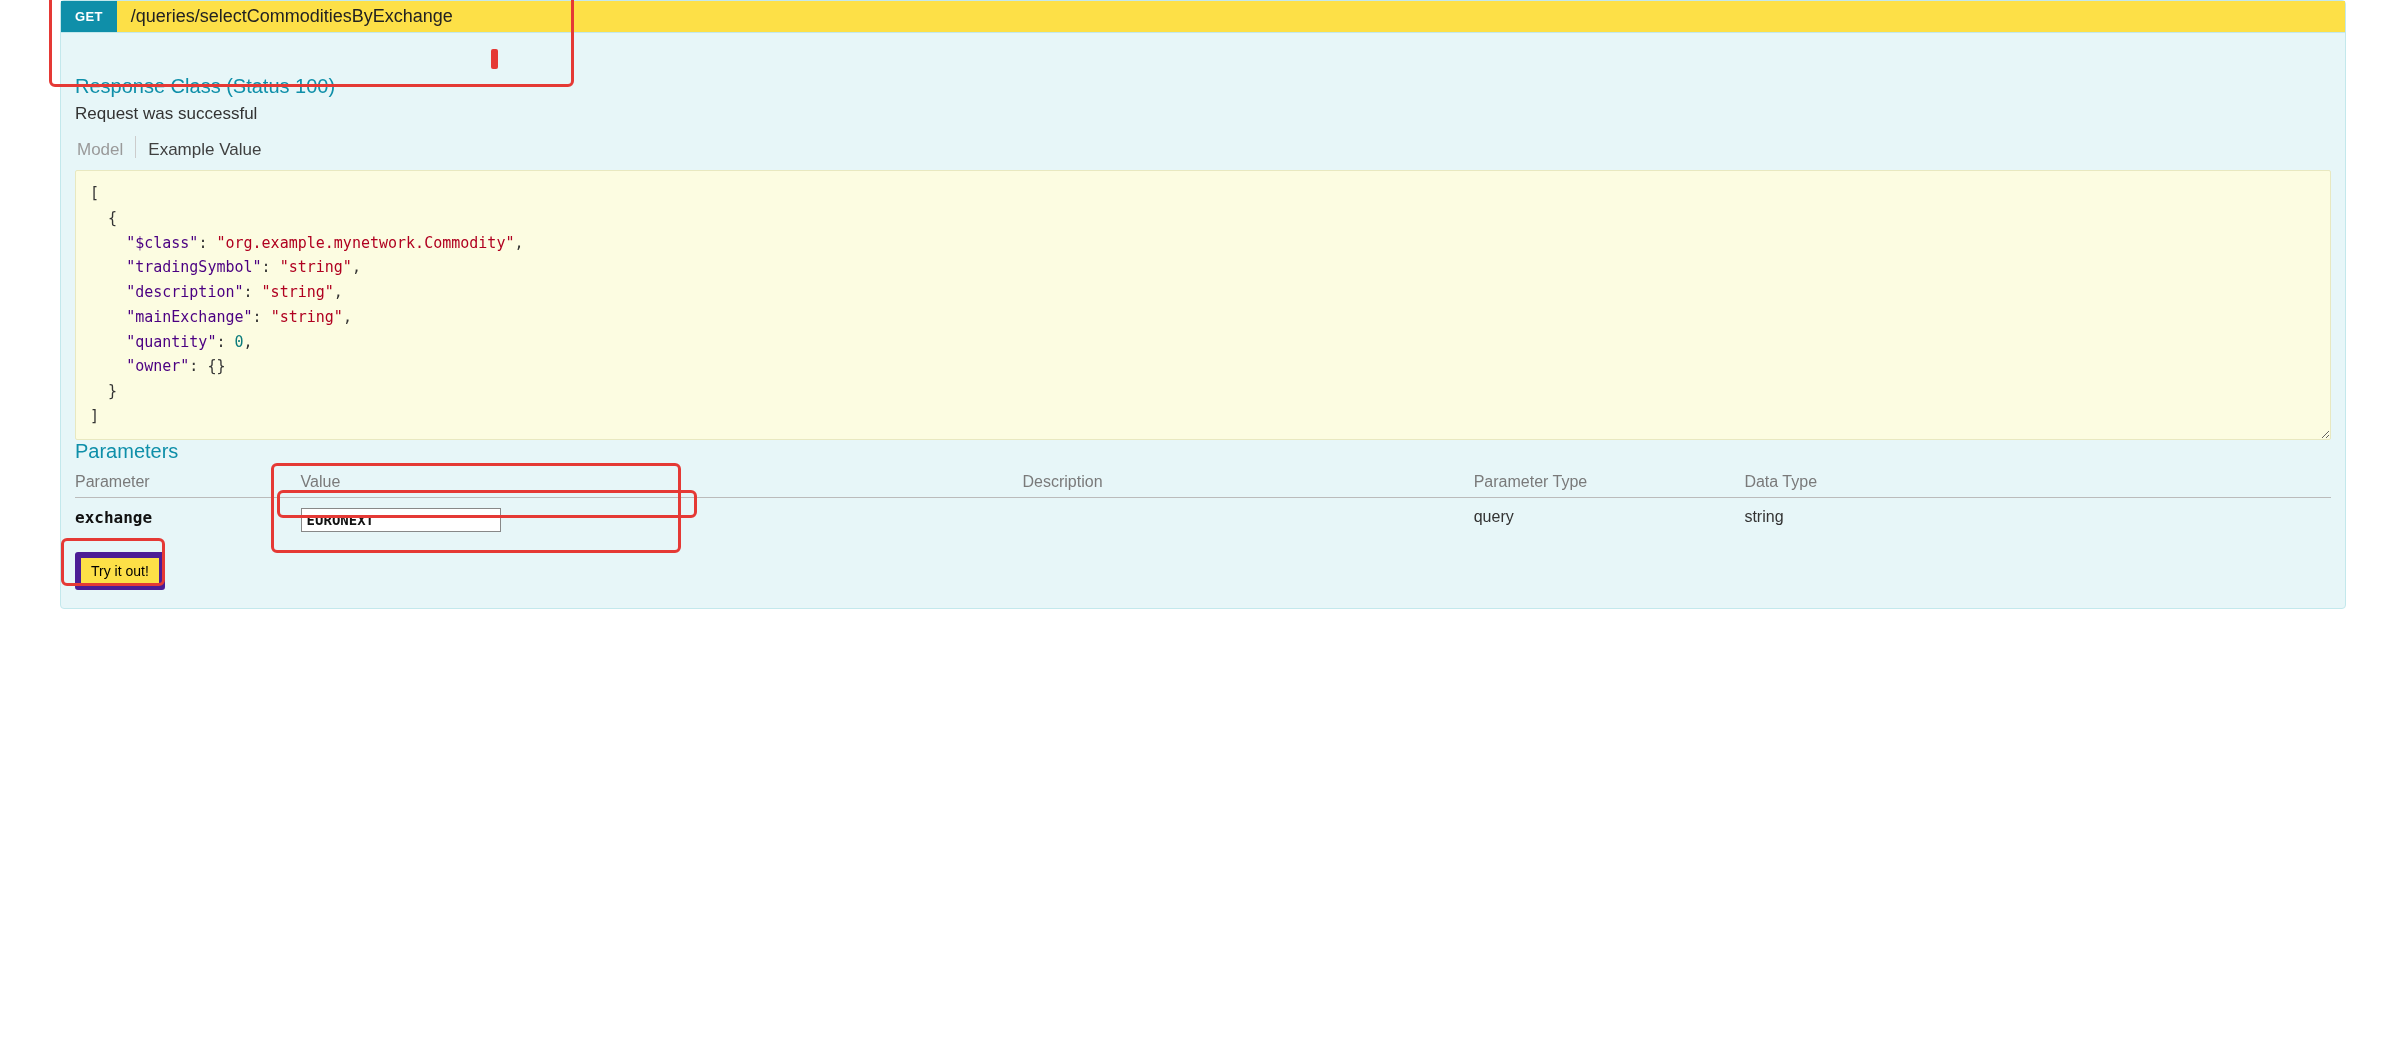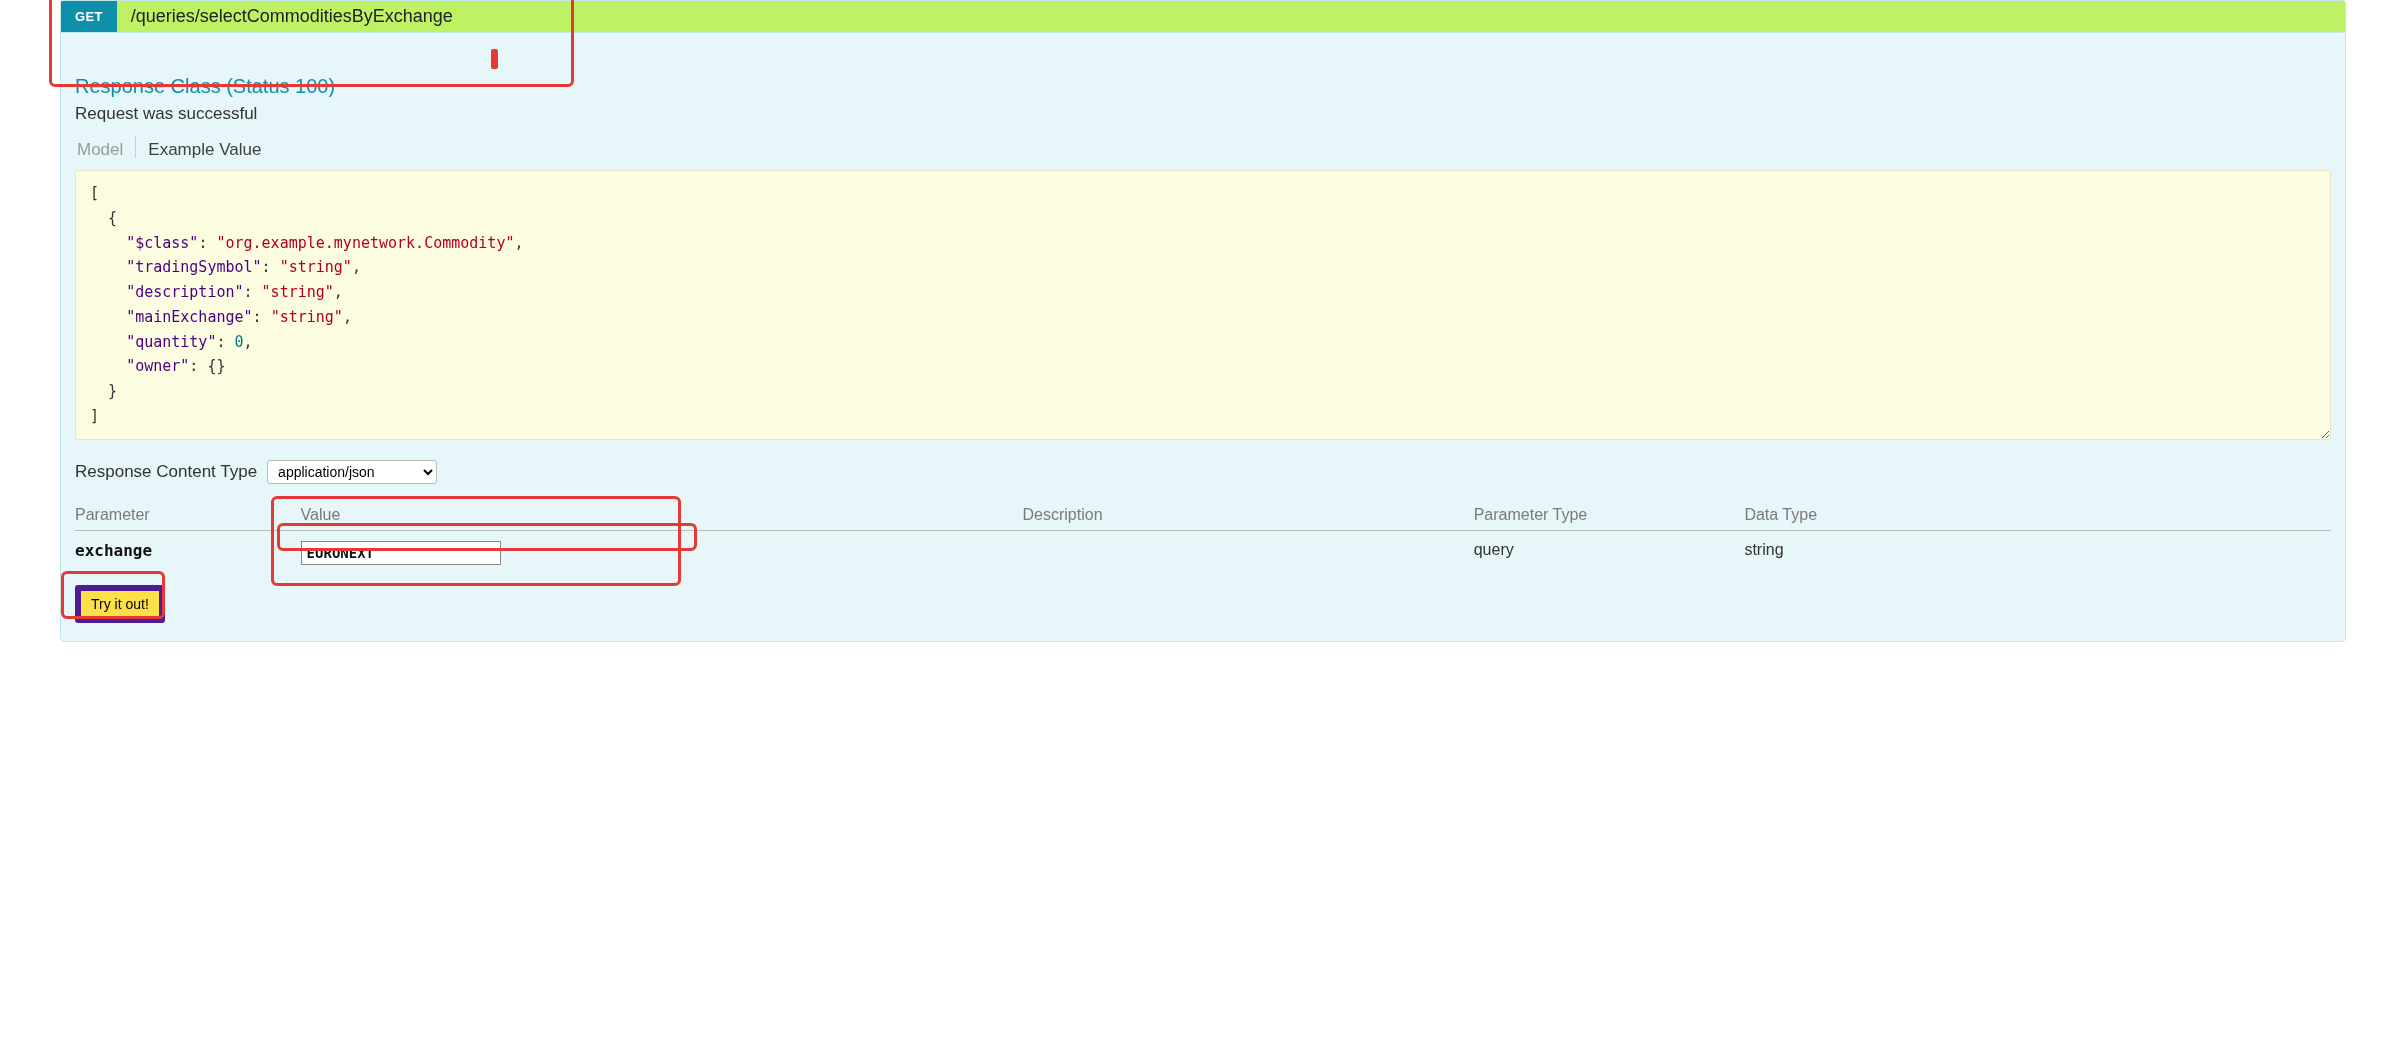--- a/index.html
+++ b/index.html
@@ -17,21 +17,21 @@
     margin: 0 60px 0 60px;
     border: 1px solid #c3e8ec;
     border-radius: 4px;
     background: #e7f6f8;
     overflow: visible;
     position: relative;
   }
   .op-header {
     display: flex;
     align-items: center;
-    background: #bef264;
+    background: #fde047;
     border-bottom: 1px solid #c3e8ec;
     padding: 0;
   }
   .method-badge {
     background: #0f8fa9;
     color: #fff;
     font-weight: bold;
     font-size: 13px;
     padding: 8px 14px;
     letter-spacing: 0.3px;
@@ -214,27 +214,22 @@
   {
     <span class="json-key">"$class"</span>: <span class="json-str">"org.example.mynetwork.Commodity"</span>,
     <span class="json-key">"tradingSymbol"</span>: <span class="json-str">"string"</span>,
     <span class="json-key">"description"</span>: <span class="json-str">"string"</span>,
     <span class="json-key">"mainExchange"</span>: <span class="json-str">"string"</span>,
     <span class="json-key">"quantity"</span>: <span class="json-num">0</span>,
     <span class="json-key">"owner"</span>: {}
   }
 ]</pre>
 
-      <div class="content-type-row">
-        <span>Response Content Type</span>
-        <select class="ct-select">
-          <option>application/json</option>
-        </select>
-      </div>
-
+
+      <div class="params-title">Parameters</div>
 
       <table class="params-table">
         <thead>
           <tr>
             <th class="col-param">Parameter</th>
             <th class="col-value">Value</th>
             <th class="col-desc">Description</th>
             <th class="col-type">Parameter Type</th>
             <th class="col-dtype">Data Type</th>
           </tr>

